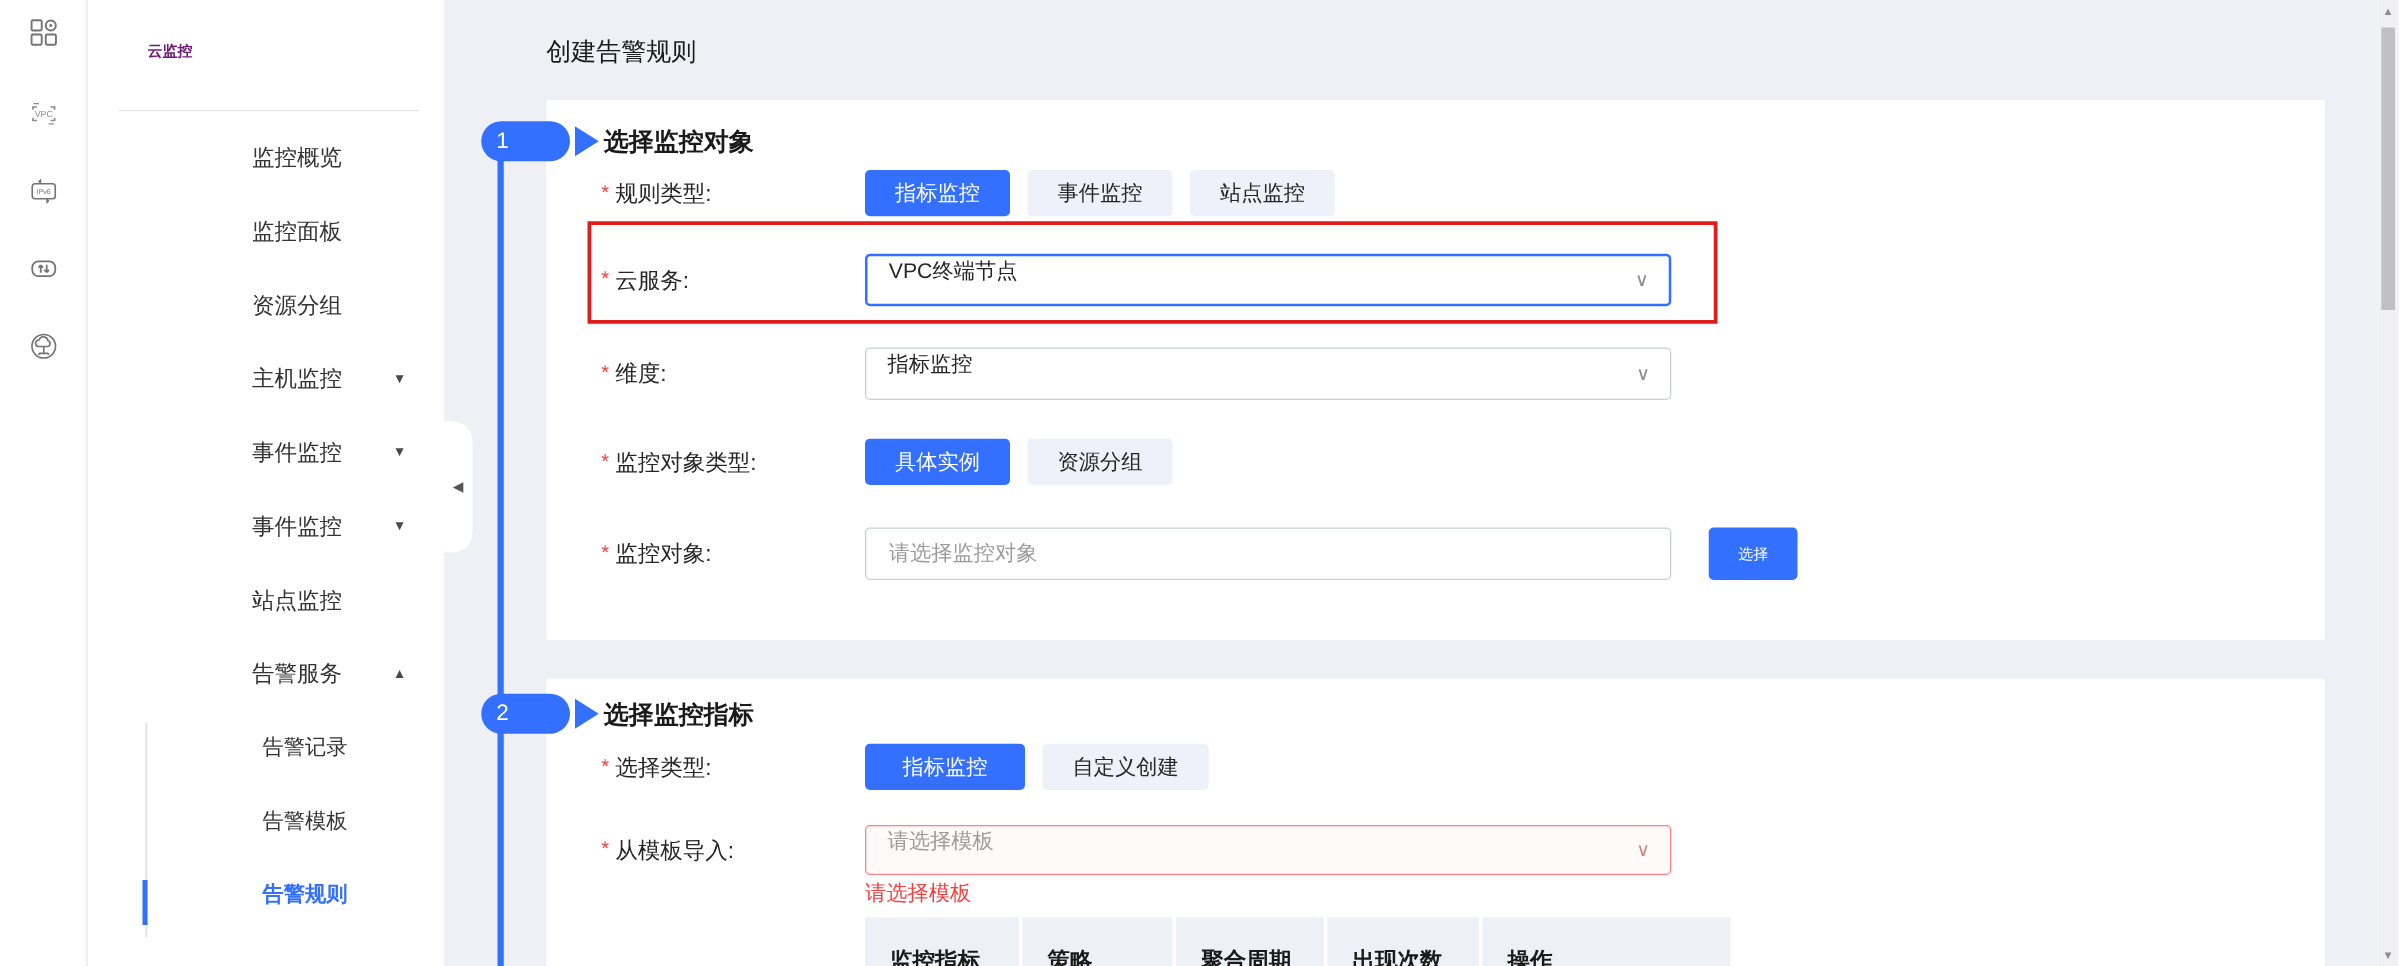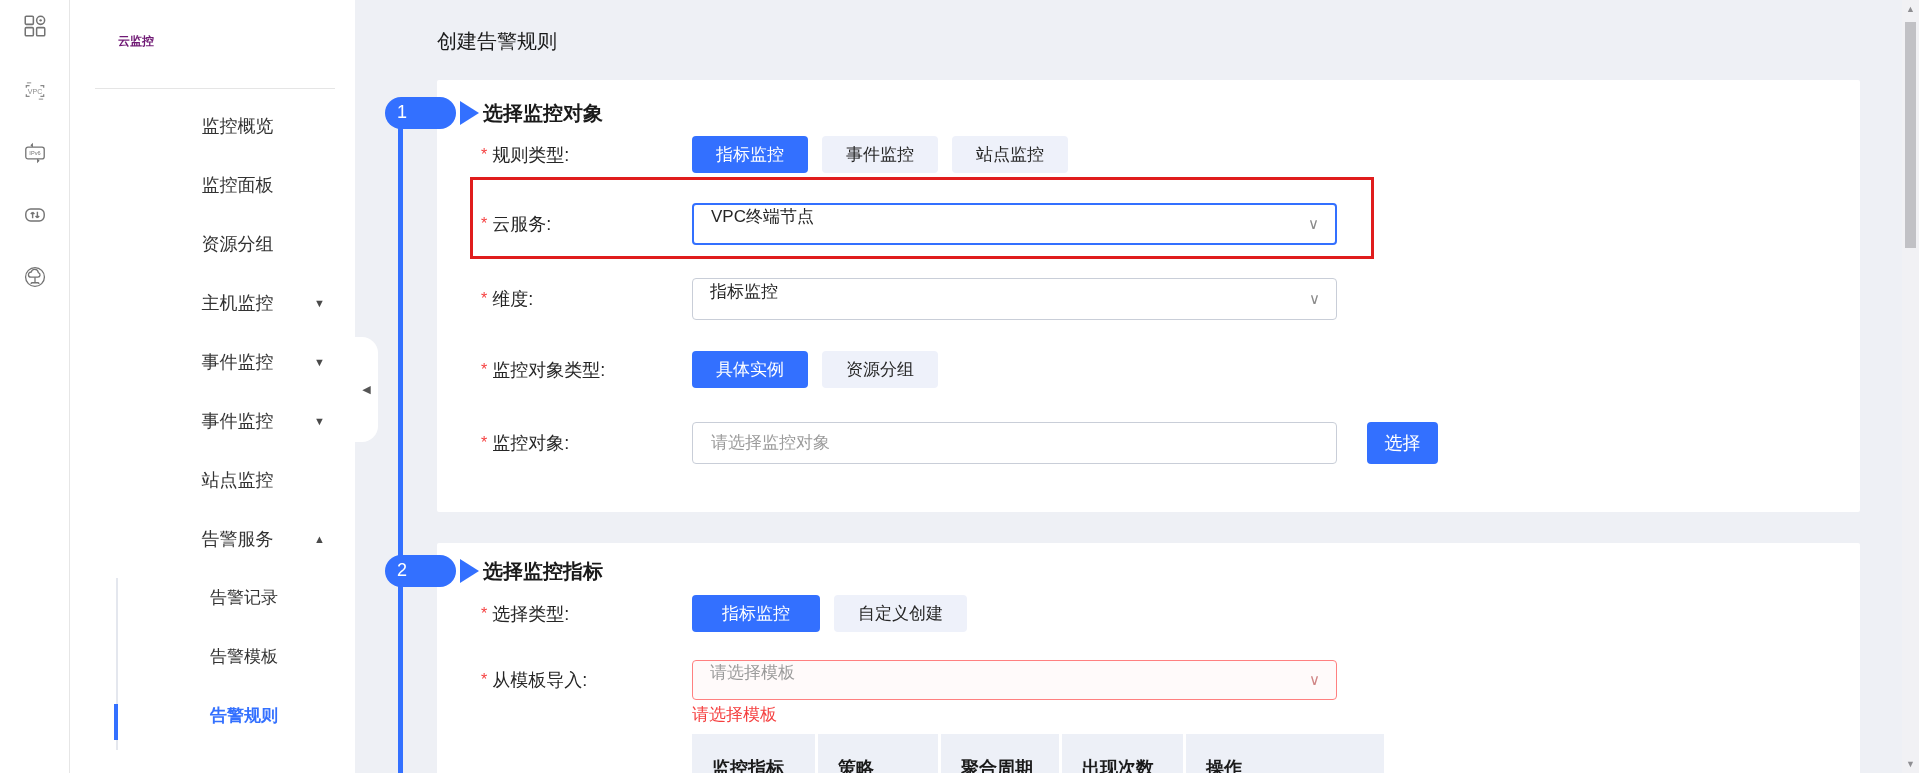--- a/index.html
+++ b/index.html
@@ -50,21 +50,21 @@
 
   .dropdown { position:relative; width:645px; height:42px; border:1px solid #c9ced8; border-radius:4px; background:#fff; display:flex; align-items:center; padding:0 40px 16px 17px; font-size:17px; color:#262626; cursor:pointer; }
   .dropdown.focus { border:2px solid #3370ff; }
   .dropdown.error { height:40px; border:1px solid #ff8080; background:#fffafa; }
   .dropdown .placeholder { color:#9b9b9b; }
   .chev { position:absolute; right:16px; top:50%; transform:translateY(-50%); font-size:15px; color:#8a8a8a; }
   .dropdown.error .chev { color:#d08585; }
 
   .text-input { width:645px; height:42px; border:1px solid #c9ced8; border-radius:4px; padding:0 18px; font-size:17px; font-family:inherit; color:#262626; }
   .text-input::placeholder { color:#9b9b9b; }
-  .primary-btn { height:42px; width:71px; margin-left:30px; border:none; border-radius:4px; background:#3370ff; color:#fff; font-size:18px; font-family:inherit; cursor:pointer; }
+  .primary-btn { height:42px; width:71px; margin-left:30px; border:none; border-radius:4px; background:#3370ff; color:#fff; font-size:12px; font-family:inherit; cursor:pointer; }
 
   .annotation-box { position:absolute; left:115px; top:177px; width:904px; height:82px; border:3px solid #e01d1d; pointer-events:none; z-index:3; }
 
   .error-text { position:absolute; left:337px; top:703px; font-size:17px; color:#f53f3f; }
 
   .metric-table { position:absolute; left:337px; top:734px; display:flex; gap:3px; }
   .metric-table .th { height:60px; background:#edf0f7; font-size:18px; font-weight:700; color:#1a1a1a; padding:22px 0 0 20px; }
 
   
   .scrollbar { position:absolute; right:0; top:0; width:17px; height:773px; background:#f1f1f4; z-index:7; }

